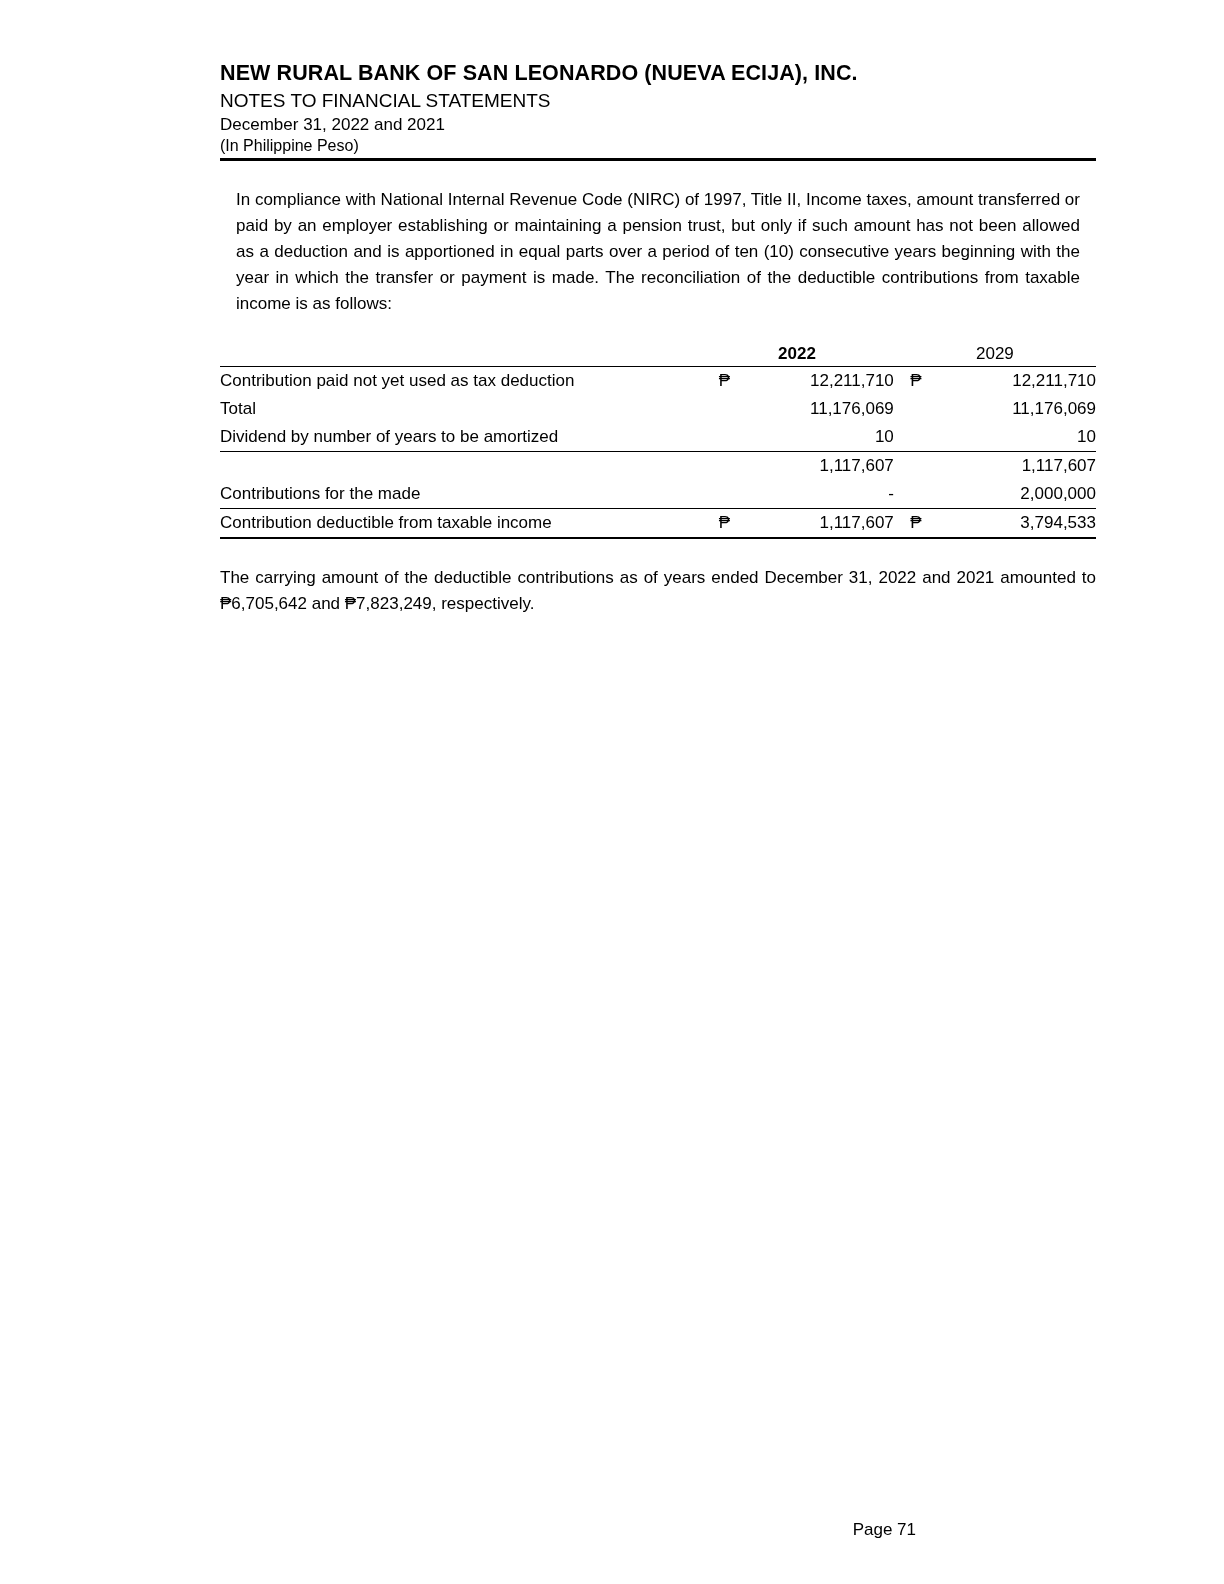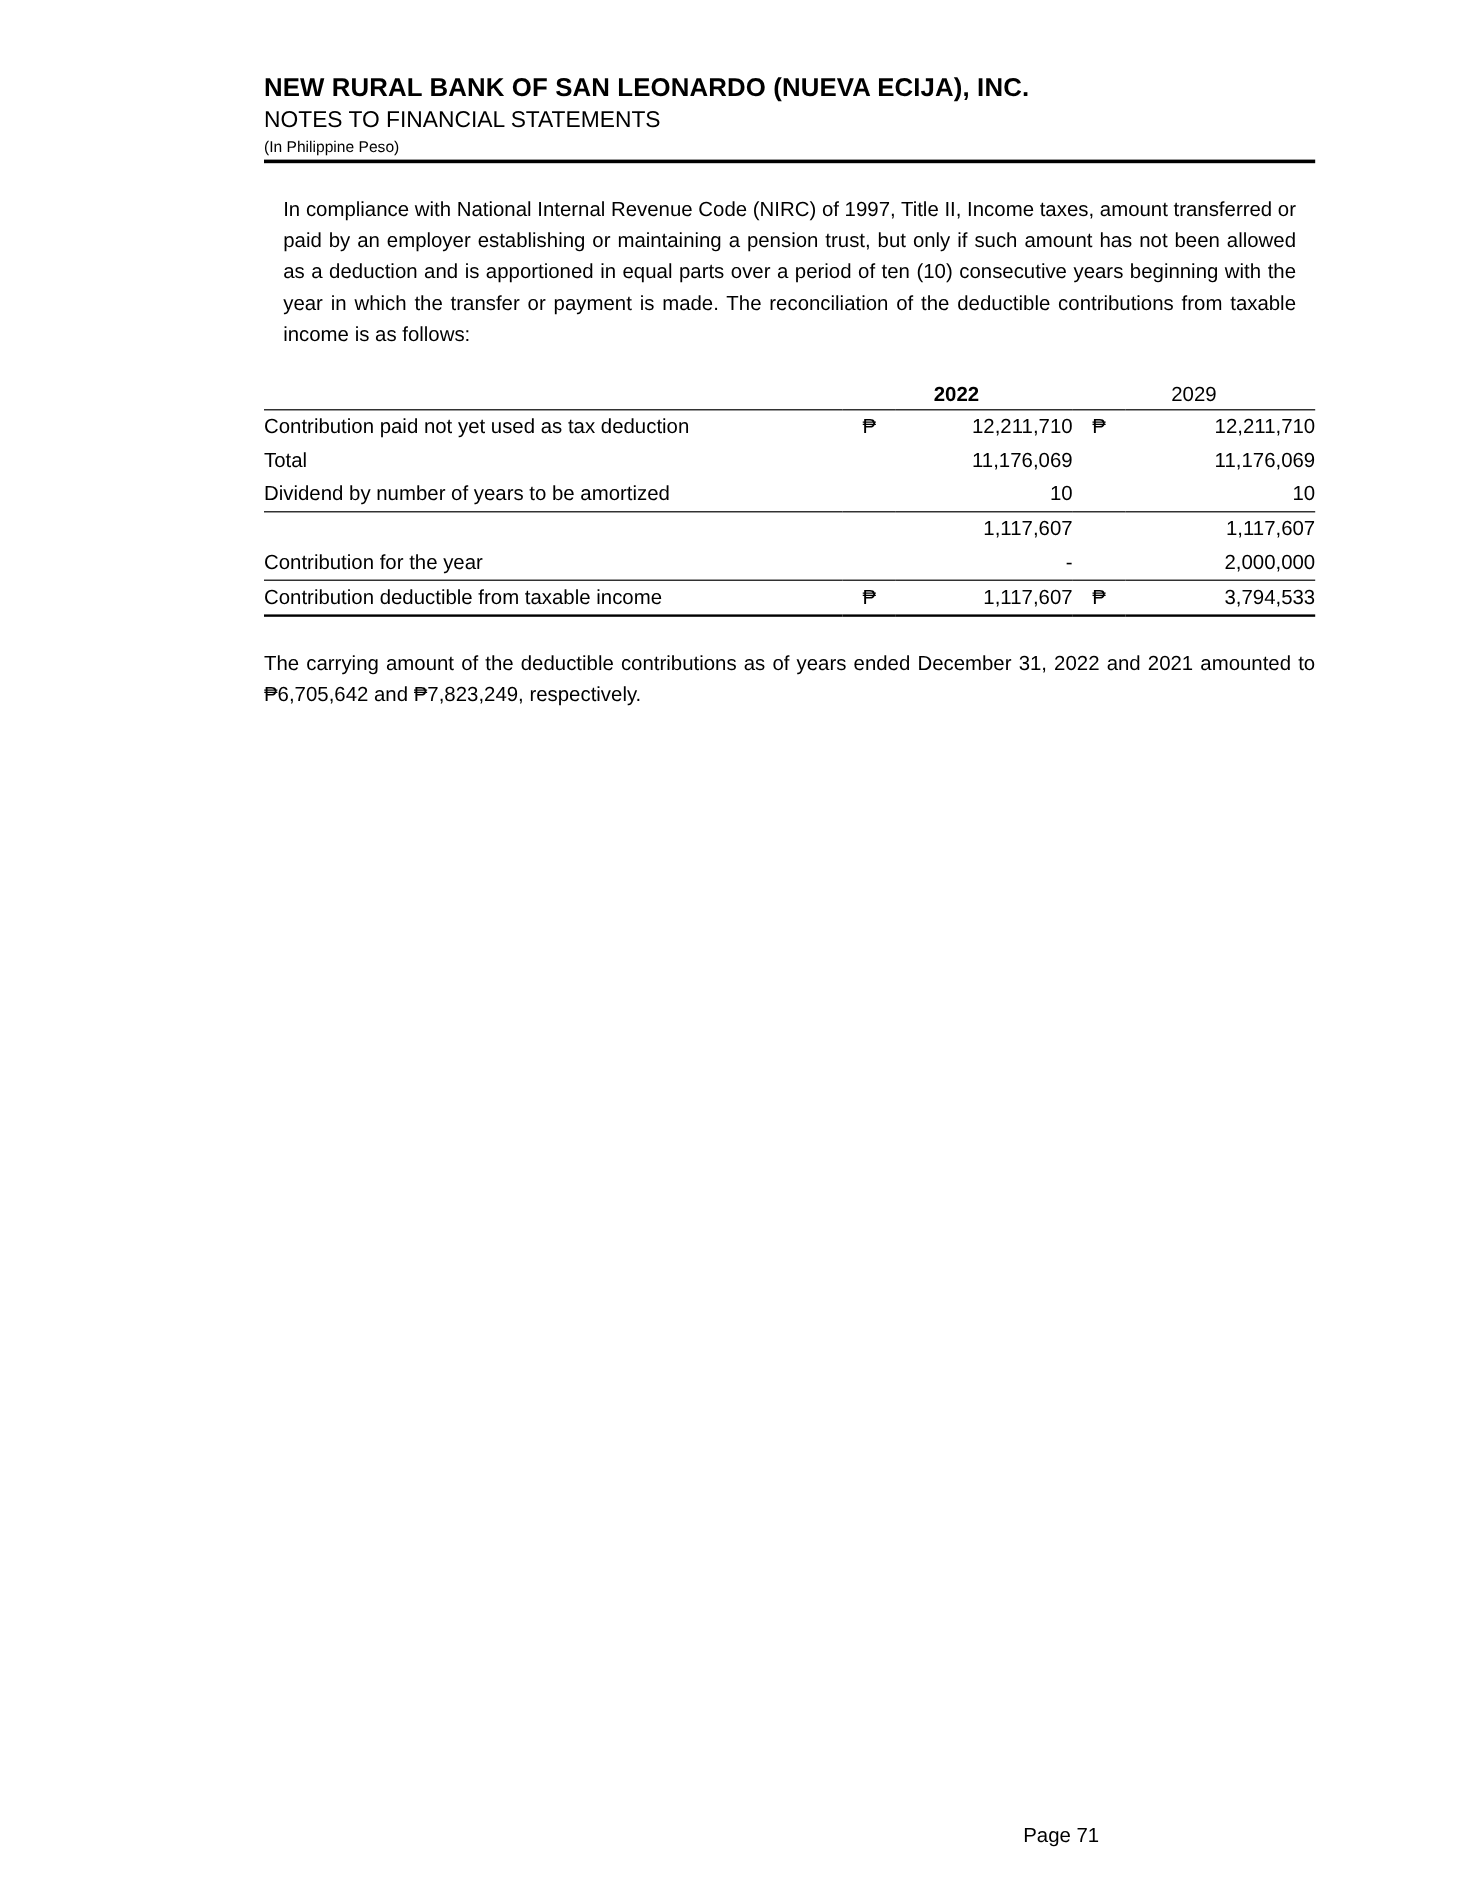--- a/index.html
+++ b/index.html
@@ -42,21 +42,21 @@
     font-weight: normal;
     line-height: 1.2;
     margin: 0 0 2px 0;
   }
   .doc-date {
     font-size: 17px;
     line-height: 1.2;
     margin: 0 0 1px 0;
   }
   .doc-currency {
-    font-size: 13px;
+    font-size: 16px;
     line-height: 1.2;
     margin: 0;
     padding-bottom: 2px;
   }
   .header-rule {
     border-bottom: 3px solid #000;
     margin-top: 1px;
     margin-bottom: 26px;
     width: 876px;
   }
@@ -116,20 +116,21 @@
   }
 </style>
 </head>
 <body>
 
 <div class="page">
   <div class="content">
 
     <div class="doc-title">NEW RURAL BANK OF SAN LEONARDO (NUEVA ECIJA), INC.</div>
     <div class="doc-subtitle">NOTES TO FINANCIAL STATEMENTS</div>
+    <div class="doc-date">December 31, 2022 and 2021</div>
     <div class="doc-currency">(In Philippine Peso)</div>
     <div class="header-rule"></div>
 
     <p class="para">In compliance with National Internal Revenue Code (NIRC) of 1997, Title II, Income taxes, amount transferred or paid by an employer establishing or maintaining a pension trust, but only if such amount has not been allowed as a deduction and is apportioned in equal parts over a period of ten (10) consecutive years beginning with the year in which the transfer or payment is made. The reconciliation of the deductible contributions from taxable income is as follows:</p>
 
     <div class="tbl-wrap">
       <table class="recon">
         <colgroup>
           <col class="c-label">
           <col class="c-cur1">
@@ -167,21 +168,21 @@
             <td class="c-val2">10</td>
           </tr>
           <tr class="row">
             <td class="c-label"></td>
             <td class="c-cur1"></td>
             <td class="c-val1 bold">1,117,607</td>
             <td class="c-cur2"></td>
             <td class="c-val2">1,117,607</td>
           </tr>
           <tr class="row bot-line">
-            <td class="c-label">Contribution for the year</td>
+            <td class="c-label">Contributions for the made</td>
             <td class="c-cur1"></td>
             <td class="c-val1 bold dash">-</td>
             <td class="c-cur2"></td>
             <td class="c-val2">2,000,000</td>
           </tr>
           <tr class="row thick-bot">
             <td class="c-label">Contribution deductible from taxable income</td>
             <td class="c-cur1 peso bold">₱</td>
             <td class="c-val1 bold">1,117,607</td>
             <td class="c-cur2 peso">₱</td>

